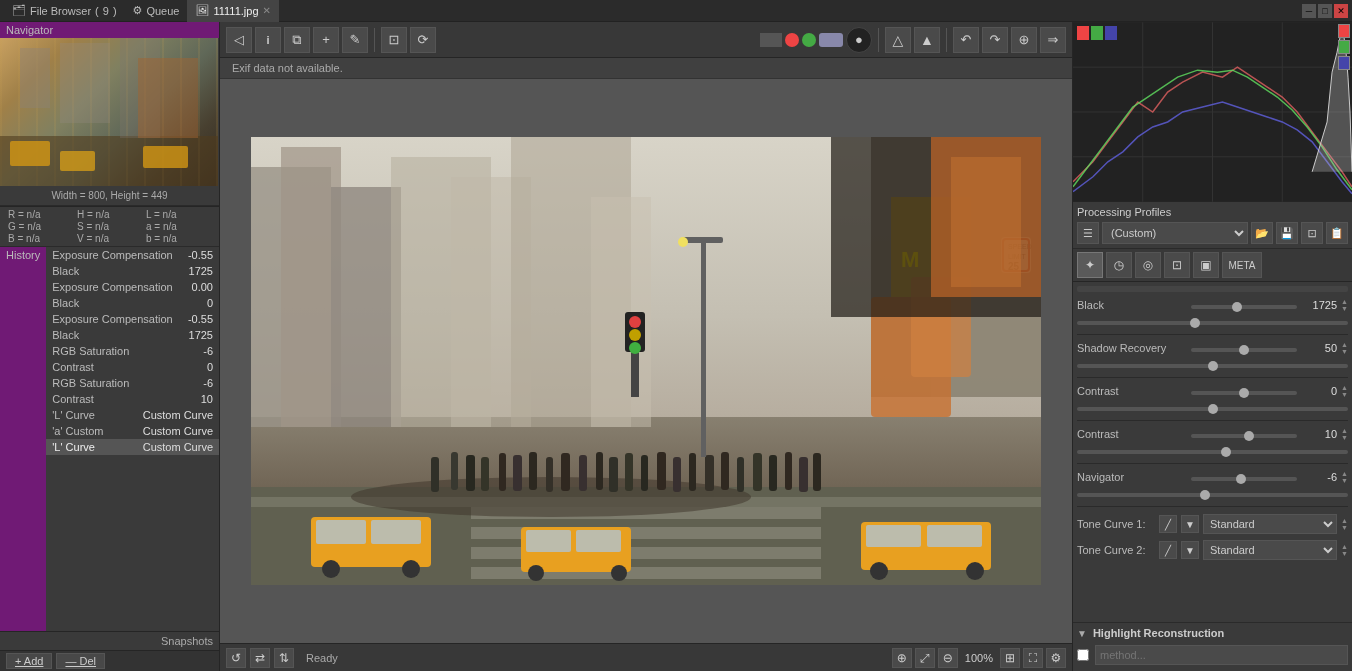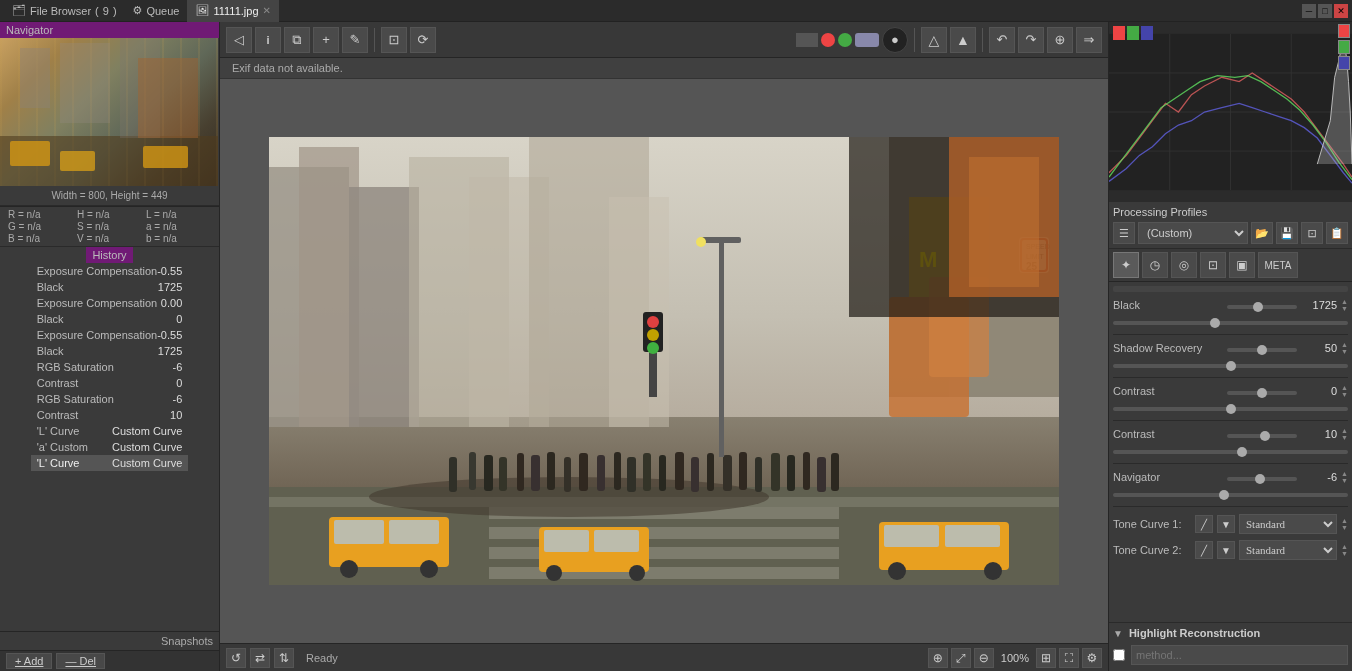--- a/index.html
+++ b/index.html
@@ -100,23 +100,22 @@
       font-size: 10px;
       color: #aaa;
       border-bottom: 1px solid #2a2a2a;
       gap: 1px 0;
     }
     .color-info span { padding: 0 2px; }
 
     .history-section {
       flex: 1;
       display: flex;
-      flex-direction: column;
+      flex-direction: row;
       overflow: hidden;
-      align-items: center;
     }
     .history-list {
       flex: 1;
       overflow-y: auto;
       background: #3a3a3a;
     }
     .history-list::-webkit-scrollbar { width: 8px; }
     .history-list::-webkit-scrollbar-track { background: #2e2e2e; }
     .history-list::-webkit-scrollbar-thumb { background: #555; }
 
@@ -251,21 +250,21 @@
       color: #ccc;
       cursor: pointer;
       display: flex;
       align-items: center;
       justify-content: center;
       font-size: 12px;
     }
 
     
     .right-panel {
-      width: 244px;
+      width: 280px;
       background: #3a3a3a;
       display: flex;
       flex-direction: column;
       border-left: 1px solid #252525;
       flex-shrink: 0;
       overflow: hidden;
     }
 
     .histogram-area {
       height: 180px;
@@ -478,21 +477,20 @@
       font-size: 10px;
     }
     .tc-select {
       flex: 1;
       background: #4a4a4a;
       border: 1px solid #555;
       color: #ccc;
       padding: 1px 2px;
       font-size: 11px;
       height: 20px;
-      font-family: Liberation Serif, serif;
     }
     .tc-arrows {
       font-size: 7px;
       color: #888;
       cursor: pointer;
       display: flex;
       flex-direction: column;
     }
 
     .highlight-section {

